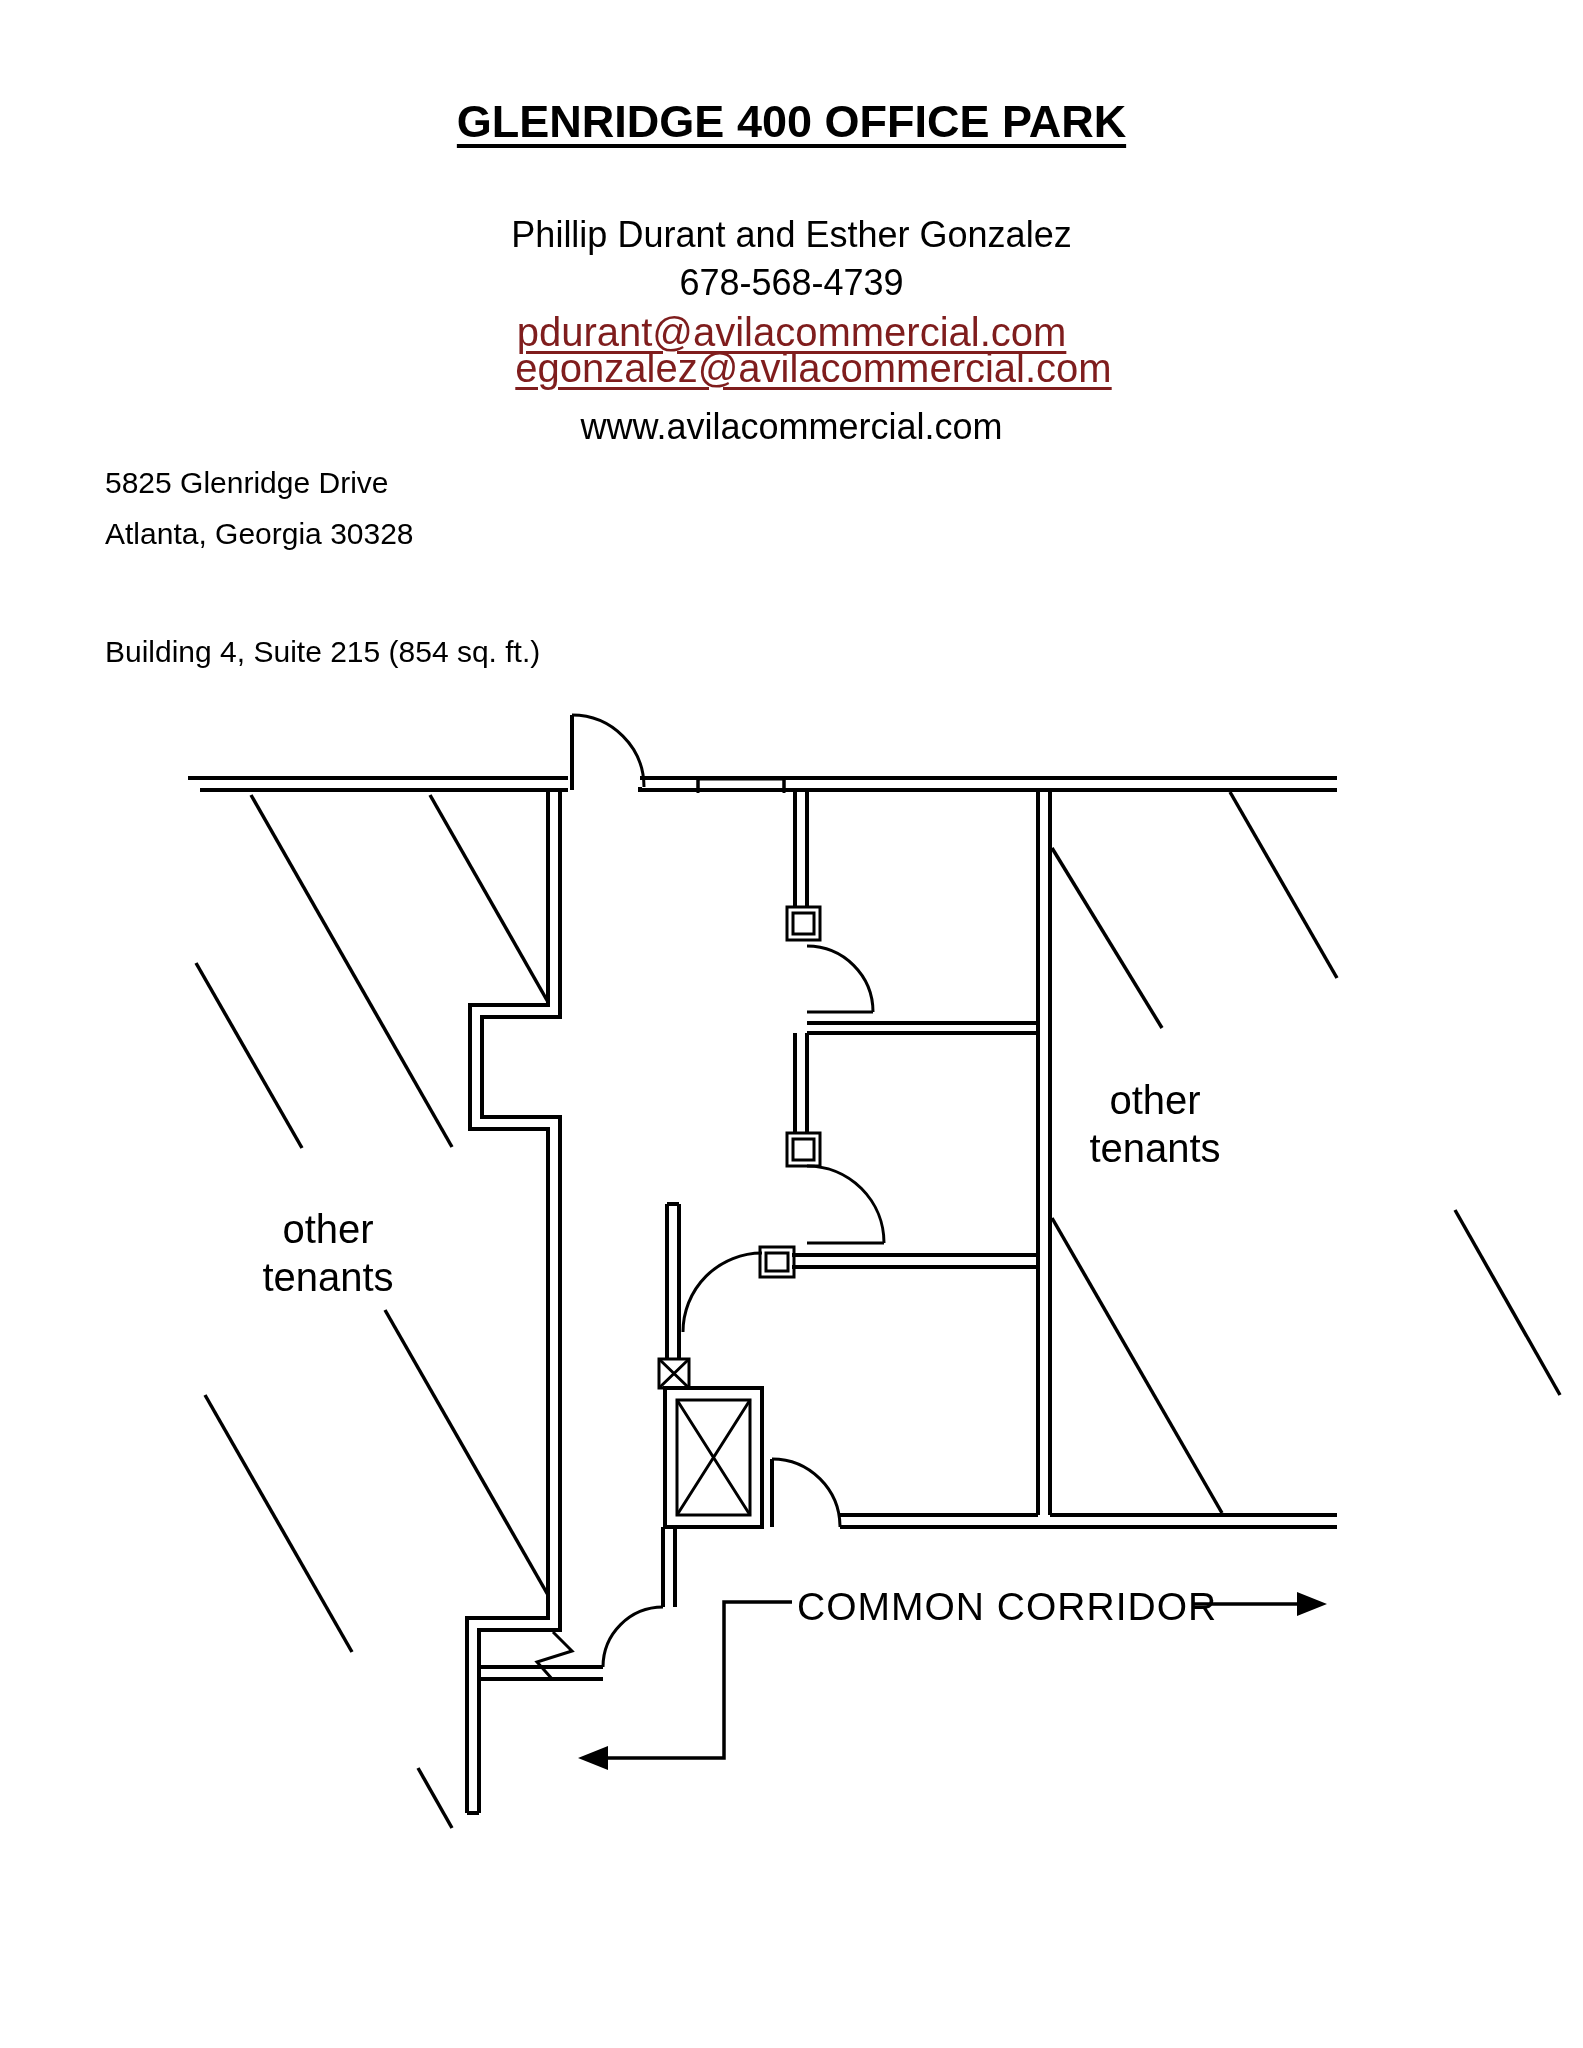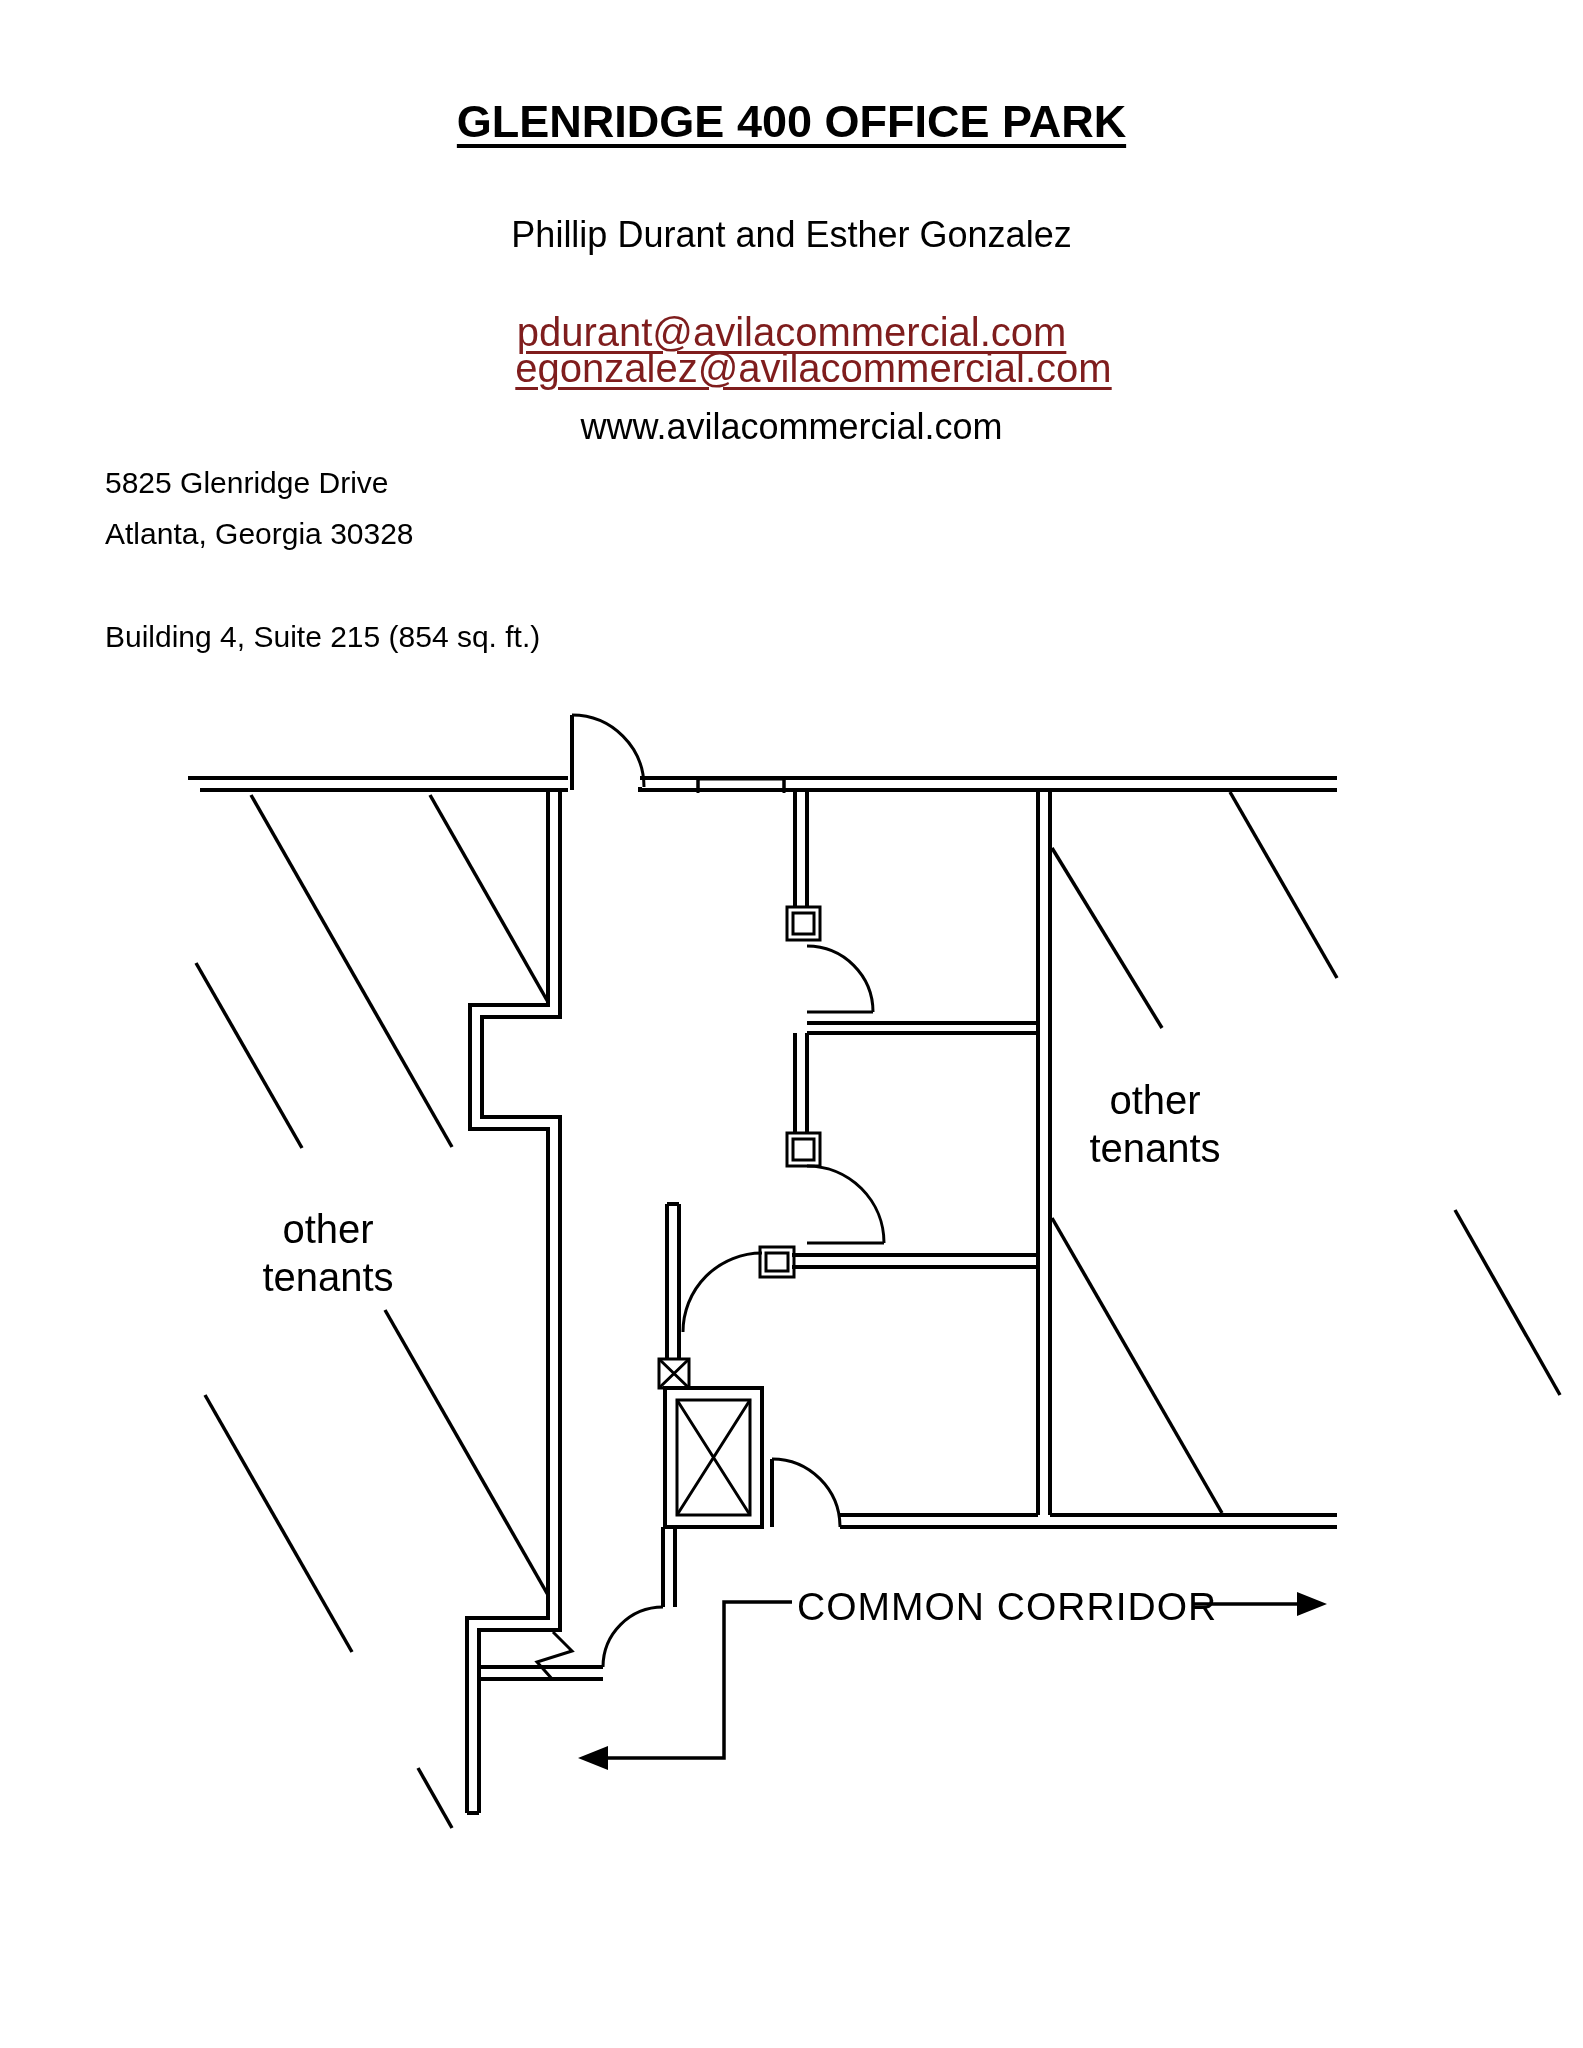--- a/index.html
+++ b/index.html
@@ -22,38 +22,39 @@
   .names{top:214px;}
   .phone{top:262px;}
   .email-row{position:absolute;left:0;right:0;text-align:center;font-size:40px;}
   .email1{top:310px;}
   .email2{top:346px;padding-left:44px;}
   .email-row a{color:#7f1d1d;text-decoration:underline;text-decoration-thickness:3px;text-underline-offset:5px;cursor:pointer;}
   .www{top:406px;}
   .addr{position:absolute;left:105px;font-size:30px;white-space:nowrap;}
   .addr1{top:466px;}
   .addr2{top:517px;}
-  .unit{top:620px;}
+  .unit{top:635px;}
   svg.plan{position:absolute;left:0;top:0;width:1583px;height:2048px;}
   svg.plan path,svg.plan line,svg.plan rect,svg.plan polyline{fill:none;stroke:#000;}
   svg.plan .wall{stroke-width:4px;}
   svg.plan .thin{stroke-width:3px;}
   svg.plan .hatch{stroke-width:3.5px;}
   svg.plan .lead{stroke-width:3.5px;}
   svg.plan polygon{fill:#000;stroke:none;}
   svg.plan text{fill:#000;font-family:"Liberation Sans",sans-serif;font-size:40px;}
   svg.plan text.corr{font-size:39px;letter-spacing:1px;}
 </style>
 </head>
 <body>
 
 <div class="page">
 
   <div class="line title">GLENRIDGE 400 OFFICE PARK</div>
   <div class="line names">Phillip Durant and Esther Gonzalez</div>
+  <div class="line phone">678-568-4739</div>
   <div class="email-row email1">
     <a>pdurant@avilacommercial.com</a>
   </div>
   <div class="email-row email2">
     <a>egonzalez@avilacommercial.com</a>
   </div>
   <div class="line www">www.avilacommercial.com</div>
   <div class="addr addr1">5825 Glenridge Drive</div>
   <div class="addr addr2">Atlanta, Georgia 30328</div>
   <div class="addr unit">Building 4, Suite 215 (854 sq. ft.)</div>

